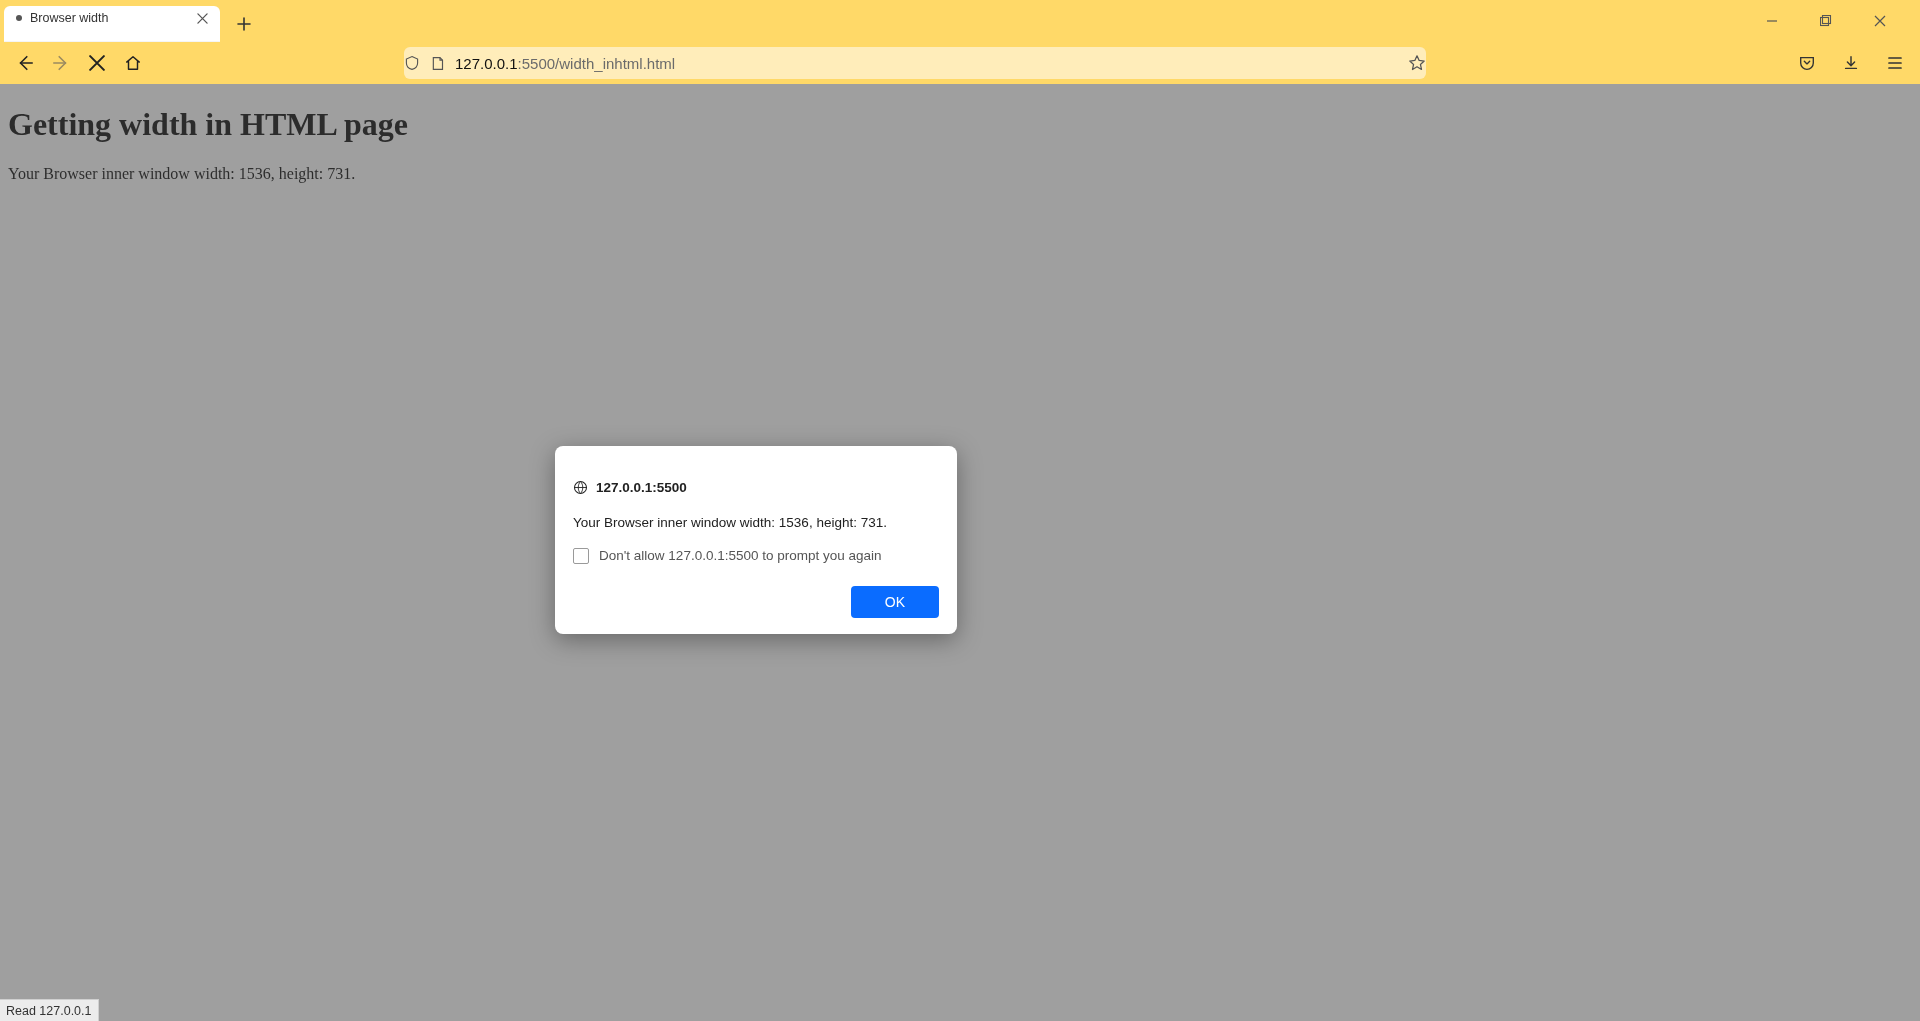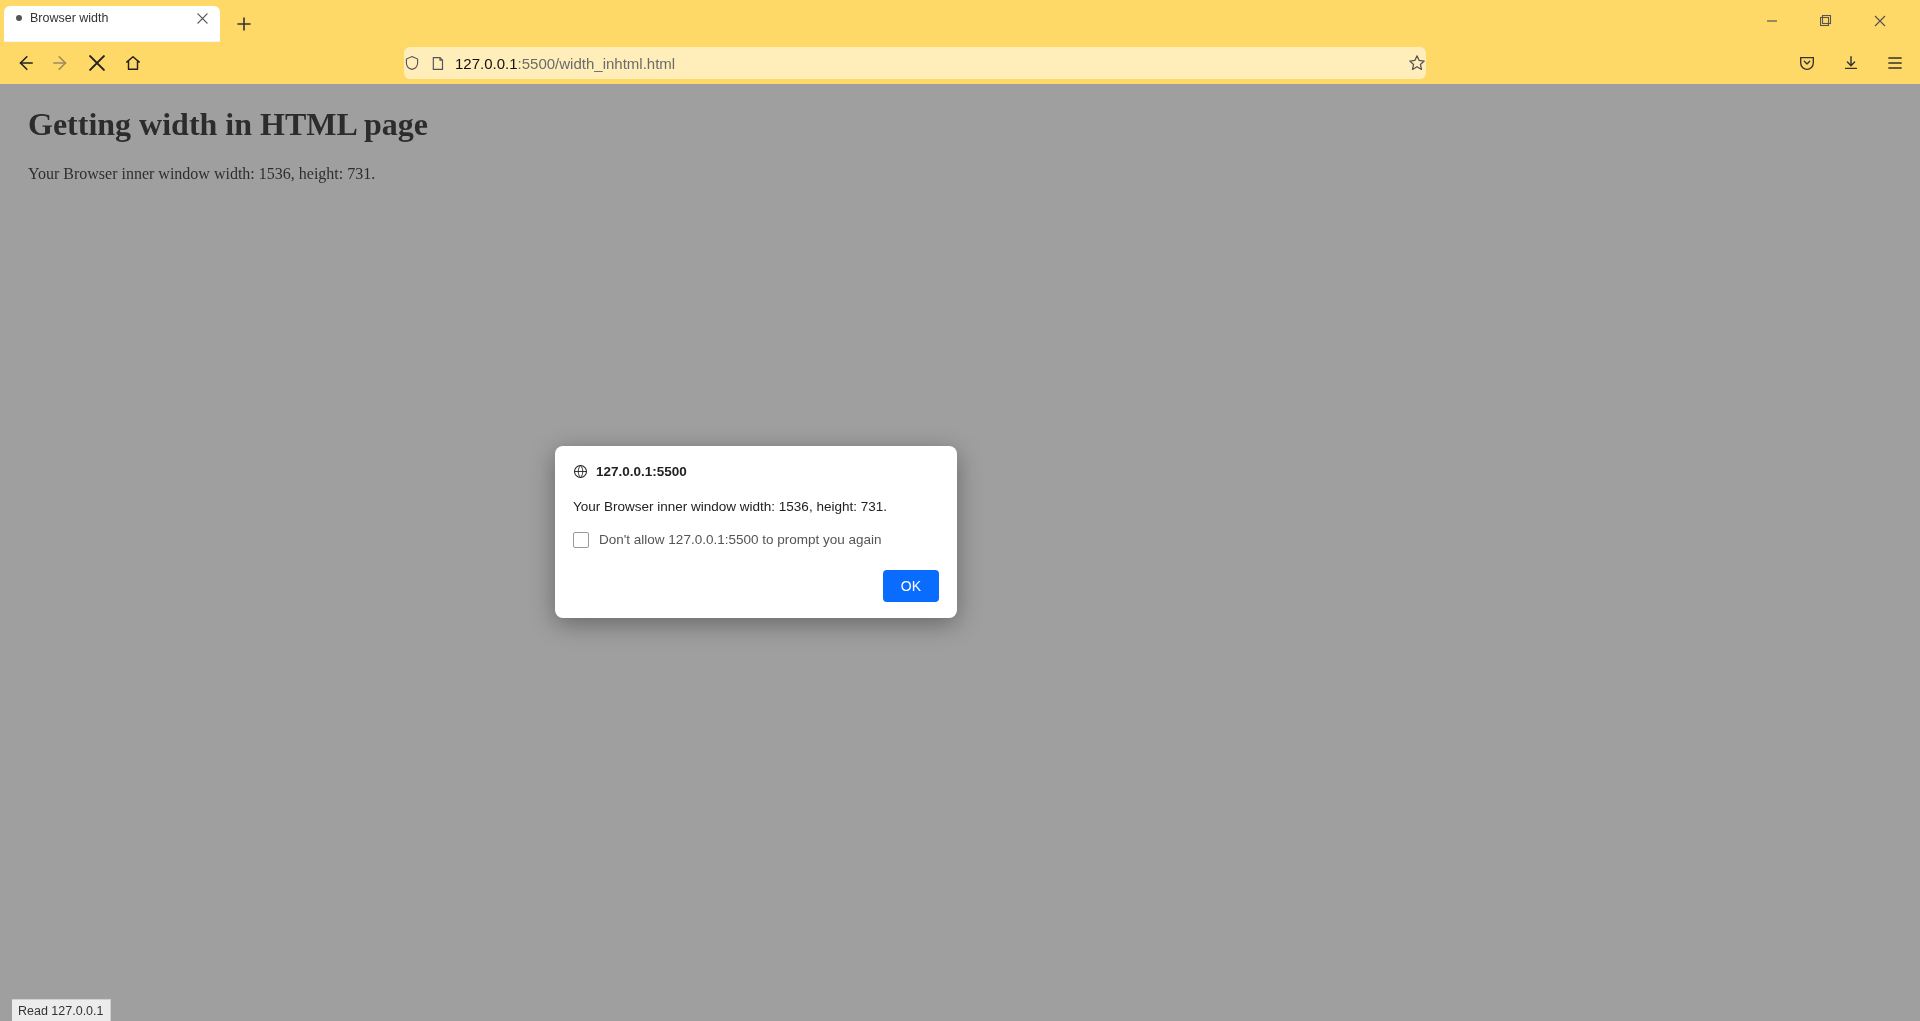--- a/index.html
+++ b/index.html
@@ -127,21 +127,20 @@
     
     .viewport {
       position: relative;
       height: calc(1021px - 84px);
       background: #fff;
     }
     .page-body {
       padding: 22px 8px 8px 8px;
       font-family: "Times New Roman", Times, serif;
       color:#000;
-      margin-left:20px;
     }
     .page-body h1 {
       font-size: 32px;
       font-weight: bold;
       margin-bottom: 22px;
     }
     .page-body p {
       font-size: 16px;
     }
     .dim-overlay {
@@ -162,20 +161,21 @@
       font-family: "Segoe UI", Arial, sans-serif;
     }
     .dialog-header {
       display:flex;
       align-items:center;
       gap:8px;
       font-size:13.5px;
       font-weight:600;
       color:#222;
       margin-bottom: 20px;
+      margin-top: 16px;
     }
     .dialog-msg {
       font-size:13.5px;
       color:#222;
       margin-bottom: 18px;
     }
     .dialog-check {
       display:flex;
       align-items:flex-start;
       gap:10px;
@@ -191,28 +191,28 @@
     }
     .dialog-actions {
       display:flex;
       justify-content:flex-end;
     }
     .ok-btn {
       background:#0a6cff;
       color:#fff;
       border:none;
       border-radius:4px;
-      padding: 8px 18px;
+      padding: 8px 34px;
       font-size:14px;
       cursor:pointer;
     }
     
     .statusbar {
       position:absolute;
-      left:12px;
+      left:0;
       bottom:0;
       height:22px;
       padding: 0 6px;
       background:#ececec;
       border-top:1px solid #d0d0d0;
       border-right:1px solid #d0d0d0;
       font-size:12.5px;
       color:#333;
       display:flex;
       align-items:center;

